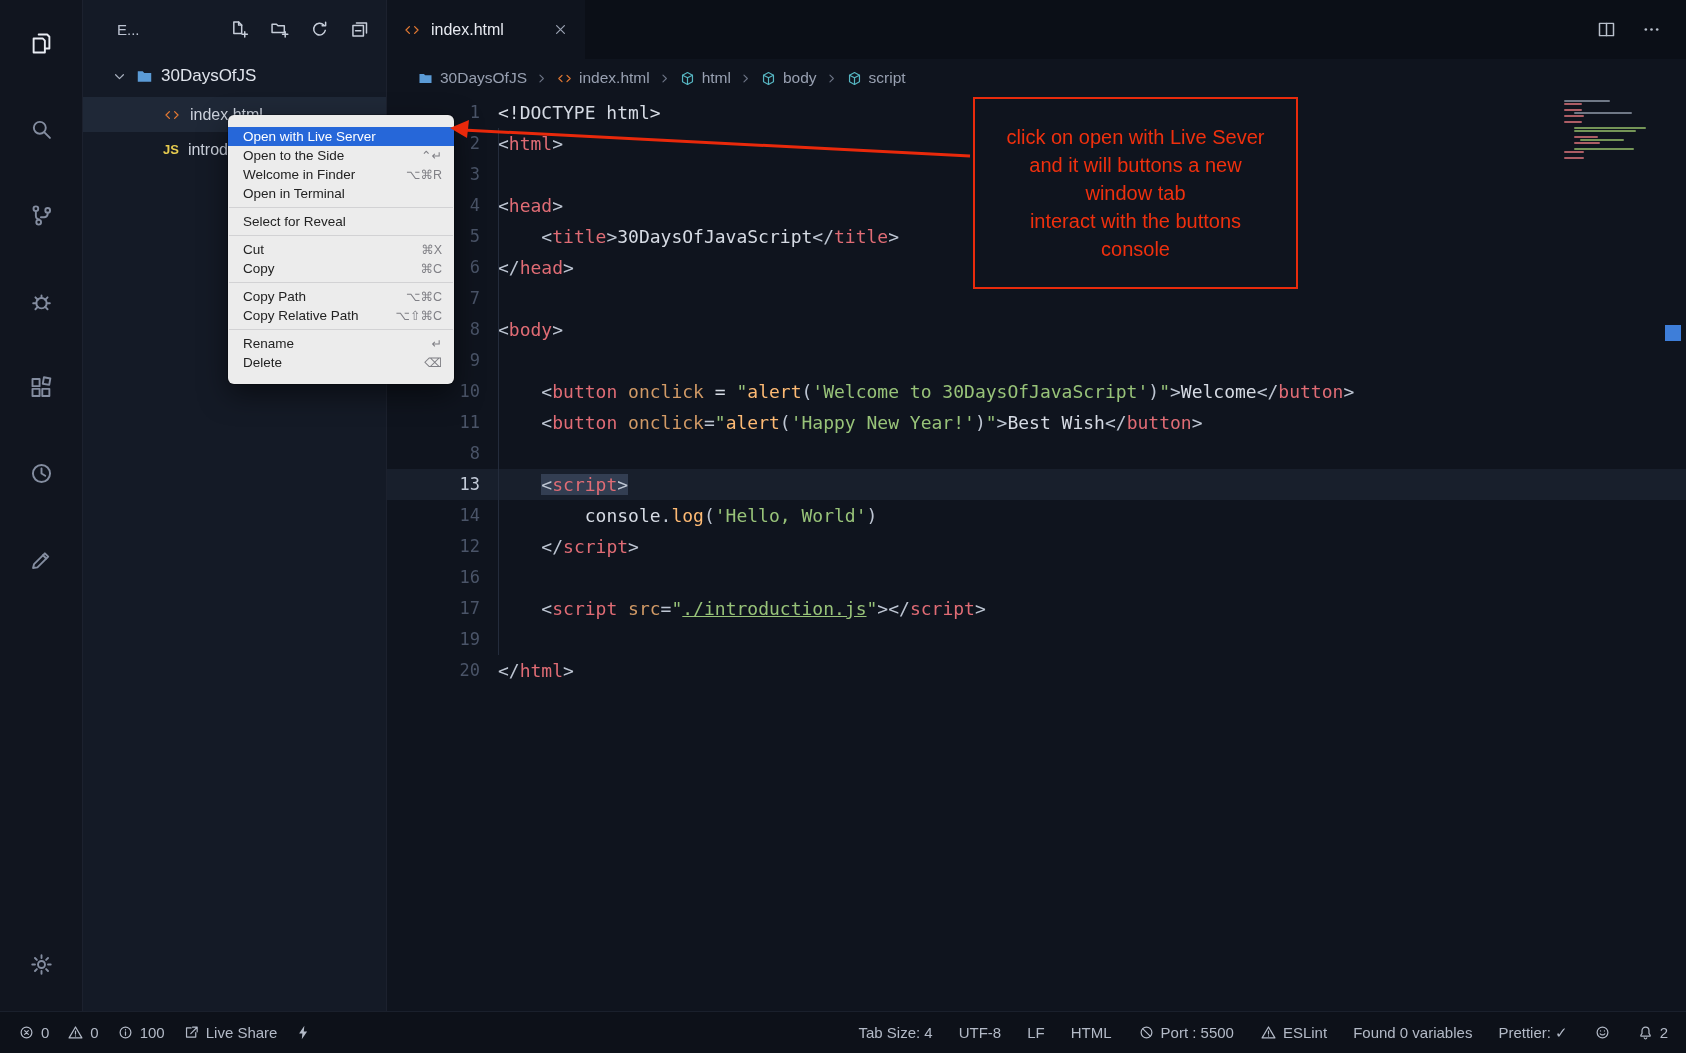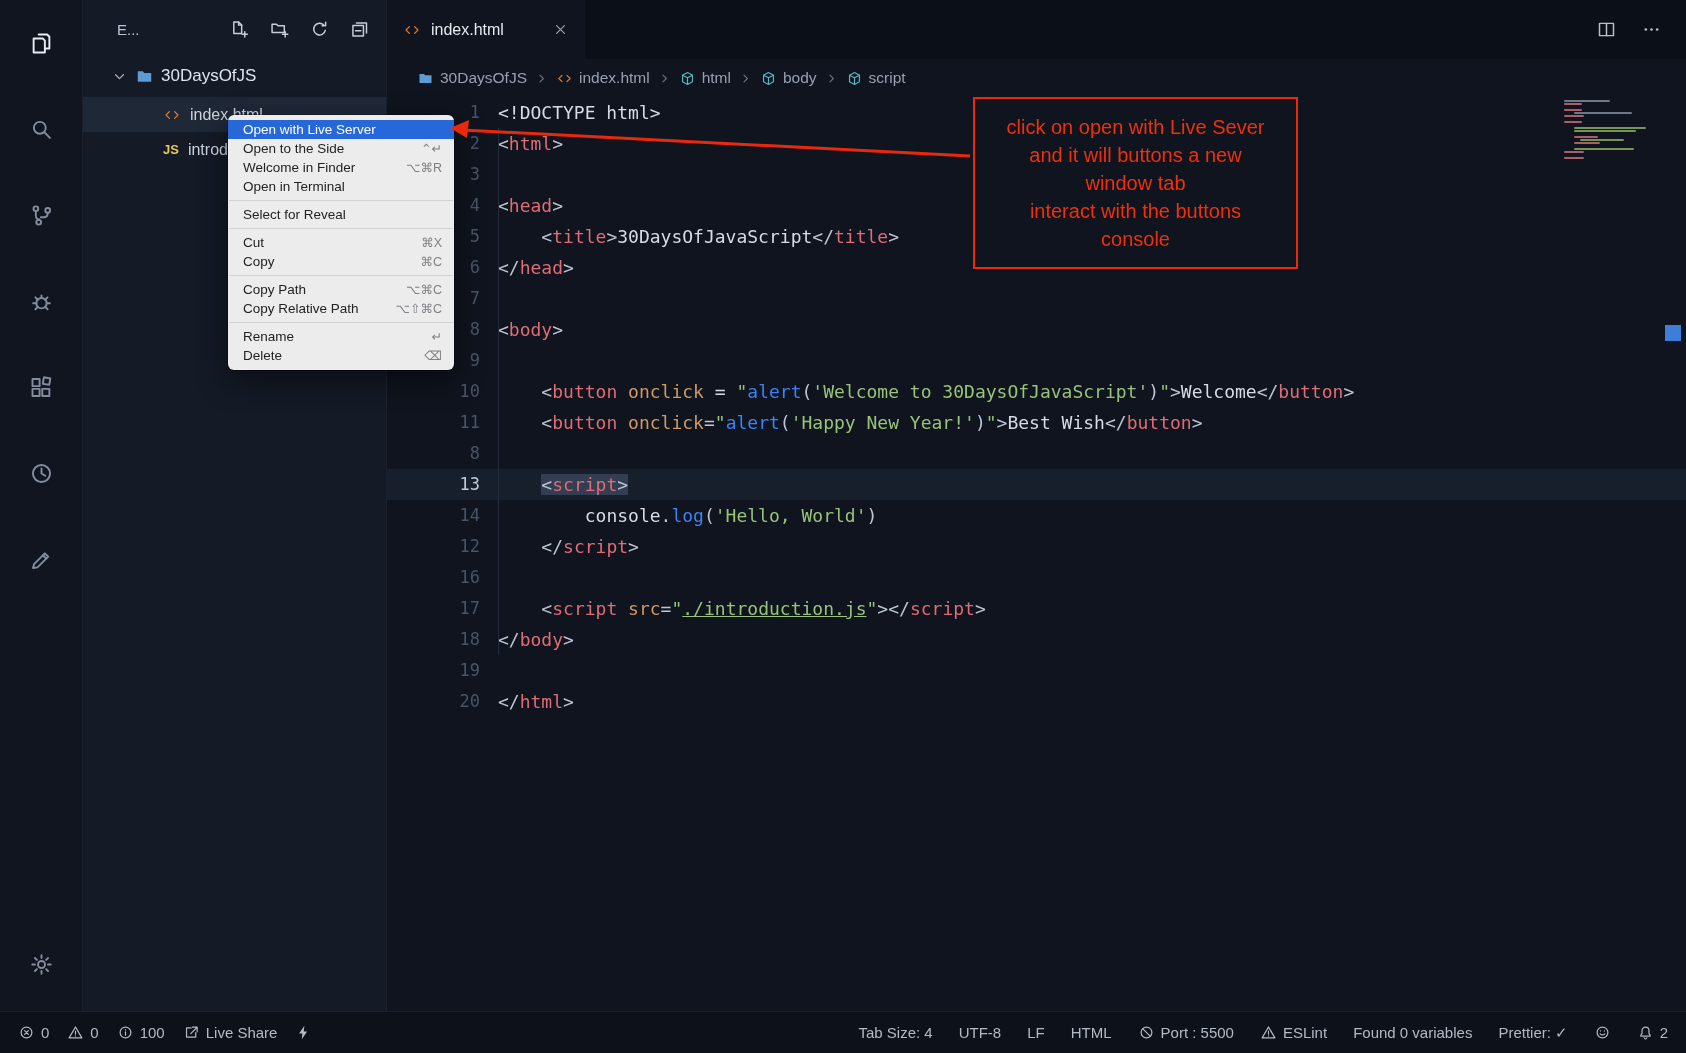--- a/index.html
+++ b/index.html
@@ -55,46 +55,46 @@
 .cline.current{background:rgba(125,145,185,0.09);}
 .gut{width:102px;text-align:right;padding-right:9px;color:#4a5468;font-size:17px;flex:none;}
 .cline.current .gut{color:#c3cbd9;}
 .ltext{white-space:pre;padding-left:9px;}
 .tk-w{color:#d6dbe4;}
 .tk-p{color:#bdc5d2;}
 .tk-t{color:#e06c75;}
 .tk-a{color:#d19a66;}
 .tk-s{color:#98c379;}
 .tk-su{color:#98c379;text-decoration:underline;}
-.tk-f{color:#3b82f6;}
+.tk-f{color:#fdba74;}
 .tk-hl{background:#333e52;}
 .indent-guide{position:absolute;left:111px;top:31px;width:1px;height:527px;background:#242c3c;}
 .minimap{position:absolute;top:3px;right:36px;width:86px;}
 .mm-bar{height:2px;margin-bottom:1px;border-radius:1px;}
 .mm-w{background:#99a2b2;opacity:.7;}
 .mm-t{background:#c96a72;opacity:.85;}
 .mm-s{background:#86ab62;opacity:.85;}
 .overview-marker{position:absolute;top:228px;right:5px;width:16px;height:16px;background:#3e7ed9;}
 
 
 .status-bar{height:42px;background:#0d1119;border-top:1px solid #1a202c;display:flex;align-items:center;padding:0 18px;font-size:15px;color:#b3bac7;}
 .sb-left{display:flex;align-items:center;gap:18px;}
 .sb-right{margin-left:auto;display:flex;align-items:center;gap:26px;}
 .sb-item{display:flex;align-items:center;gap:6px;cursor:pointer;white-space:nowrap;}
 .sb-item .icon{width:17px;height:17px;display:block;}
 
 
-.context-menu{position:absolute;left:228px;top:115px;width:226px;background:#ececec;border-radius:6px;box-shadow:0 0 0 1px rgba(0,0,0,.22),0 10px 28px rgba(0,0,0,.5);padding:5px 0;z-index:50;font-size:13.5px;color:#232323;}
+.context-menu{position:absolute;left:228px;top:115px;width:226px;background:#ececec;border-radius:6px;box-shadow:0 0 0 1px rgba(0,0,0,.22),0 10px 28px rgba(0,0,0,.5);padding:12px 0;z-index:50;font-size:13.5px;color:#232323;}
 .menu-item{height:19px;display:flex;align-items:center;padding:0 12px 0 15px;cursor:pointer;}
 .menu-item.hl{background:#2667d9;color:#fff;}
 .msc{margin-left:auto;color:#808086;font-size:12.5px;}
 .menu-sep{height:1px;background:#d2d2d4;margin:4px 1px;}
 
 
-.annotation-box{position:absolute;left:973px;top:97px;width:325px;height:172px;border:2px solid #e92b0c;color:#ef300e;z-index:40;display:flex;flex-direction:column;justify-content:center;text-align:center;font-size:20px;line-height:28px;}
+.annotation-box{position:absolute;left:973px;top:97px;width:325px;height:192px;border:2px solid #e92b0c;color:#ef300e;z-index:40;display:flex;flex-direction:column;justify-content:center;text-align:center;font-size:20px;line-height:28px;}
 .arrow-overlay{position:absolute;left:0;top:0;width:1686px;height:1053px;pointer-events:none;z-index:60;}
 .icon svg{width:100%;height:100%;display:block;}
 </style>
 </head>
 <body>
 
 <div class="app">
   <div class="main">
 
     <nav class="activity-bar">
@@ -409,24 +409,20 @@
               <span class="gut">12</span>
               <span class="ltext"><span class="tk-w">    </span><span class="tk-p">&lt;/</span><span class="tk-t">script</span><span class="tk-p">&gt;</span></span>
             </div>
             <div class="cline">
               <span class="gut">16</span>
               <span class="ltext"></span>
             </div>
             <div class="cline">
               <span class="gut">17</span>
               <span class="ltext"><span class="tk-w">    </span><span class="tk-p">&lt;</span><span class="tk-t">script</span><span class="tk-w"> </span><span class="tk-a">src</span><span class="tk-p">=</span><span class="tk-s">"</span><span class="tk-su">./introduction.js</span><span class="tk-s">"</span><span class="tk-p">&gt;</span><span class="tk-p">&lt;/</span><span class="tk-t">script</span><span class="tk-p">&gt;</span></span>
-            </div>
-            <div class="cline">
-              <span class="gut">18</span>
-              <span class="ltext"><span class="tk-p">&lt;/</span><span class="tk-t">body</span><span class="tk-p">&gt;</span></span>
             </div>
             <div class="cline">
               <span class="gut">19</span>
               <span class="ltext"></span>
             </div>
             <div class="cline">
               <span class="gut">20</span>
               <span class="ltext"><span class="tk-p">&lt;/</span><span class="tk-t">html</span><span class="tk-p">&gt;</span></span>
             </div>
           </div>

